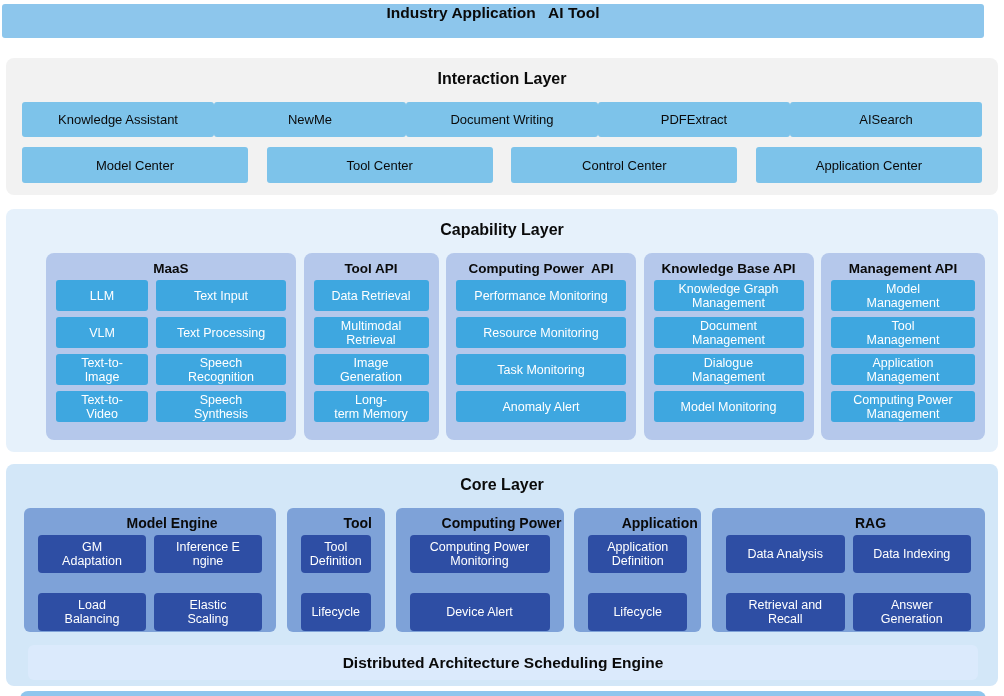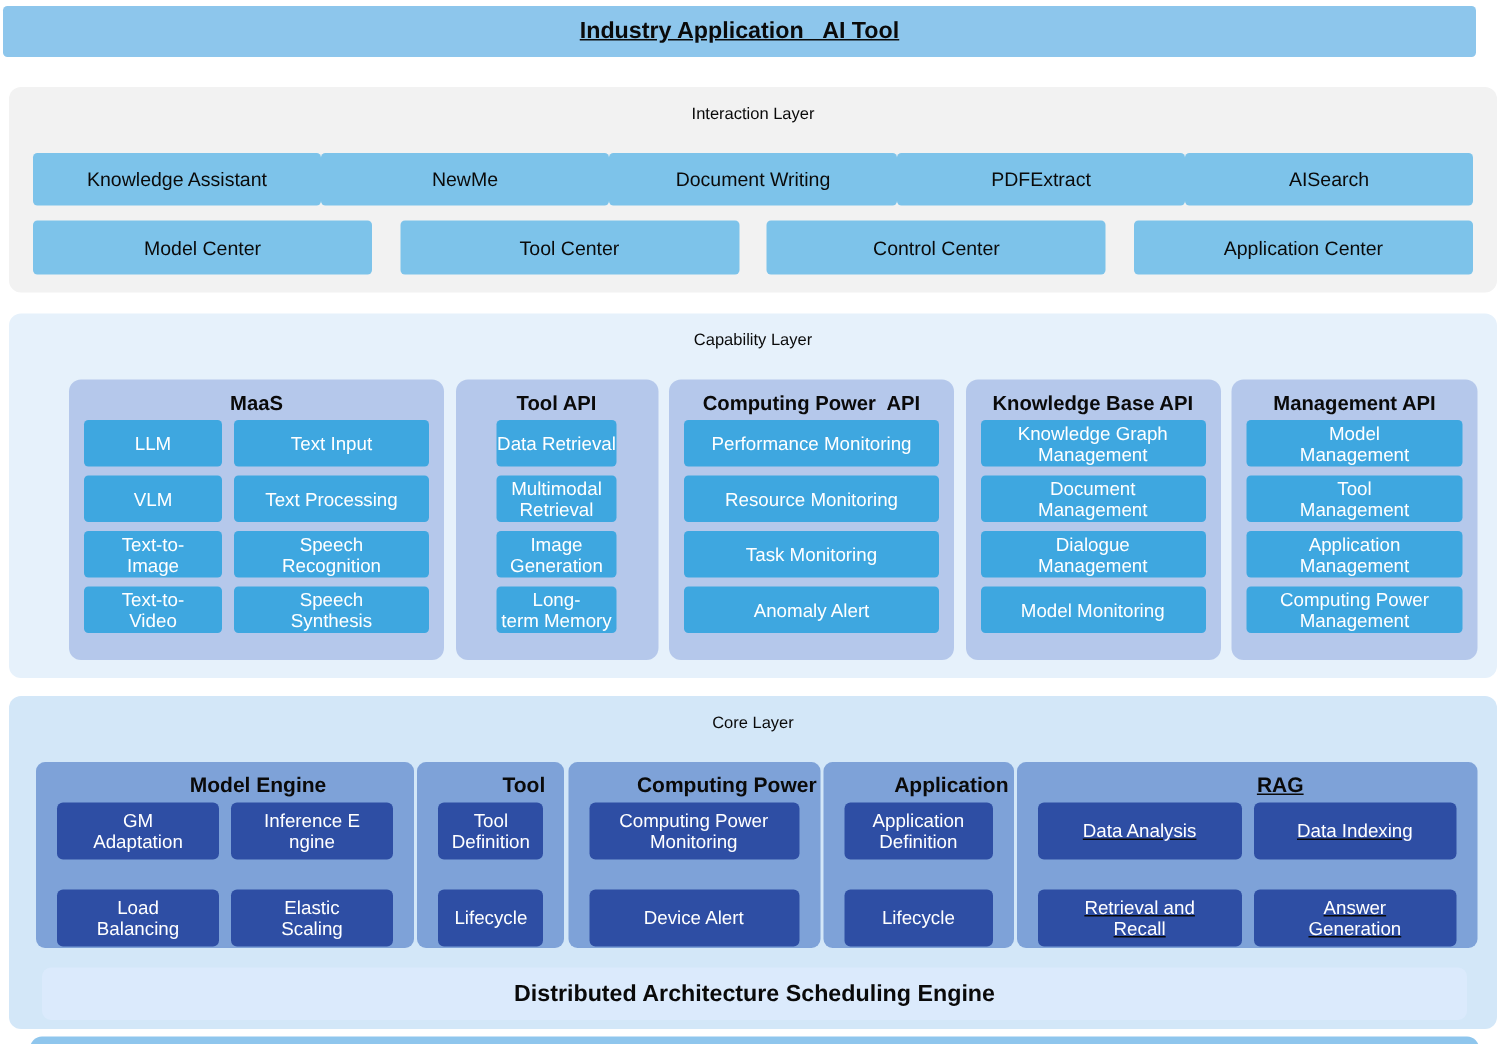--- a/index.html
+++ b/index.html
@@ -4,31 +4,31 @@
 <style>
   html,body { margin:0; padding:0; background:#fff; }
   #page {
     position:relative; width:1004px; height:696px; overflow:hidden;
     background:#fff; font-family:"Liberation Sans", sans-serif; color:#0a0a0a;
   }
   
   .top-bar {
     position:absolute; left:2px; right:20px; top:4px; height:34px;
     background:var(--top-bar-blue,#8DC6EC); border-radius:3px;
-    display:flex; align-items:center; justify-content:center;text-decoration:underline;
+    display:flex; align-items:flex-start; justify-content:center;
   }
   .top-bar span { font-weight:700; font-size:15.5px; white-space:pre; }
 
   
   .section { position:absolute; left:6px; width:992px; border-radius:8px; }
   #interaction { top:58px;  height:137px; background:var(--interaction-bg,#F2F2F2); }
   #capability  { top:209px; height:243px; background:var(--capability-bg,#E6F1FB); }
   #core        { top:464px; height:222px; background:var(--core-bg,#D3E7F8); }
   .sec-title {
-    text-align:center; font-weight:400; font-size:11px; padding-top:12px;
+    text-align:center; font-weight:700; font-size:16px; padding-top:12px;
     white-space:pre-wrap;
   }
 
   
   .irow { position:absolute; left:16px; right:16px; display:flex; justify-content:space-between; }
   #irow1 { top:44px; }
   #irow2 { top:89px; }
   .ibtn {
     background:var(--chip-blue,#7DC3EA); border-radius:3px;
     display:flex; align-items:center; justify-content:center;
@@ -46,31 +46,31 @@
   .core-col { background:var(--core-column,#7EA2D8);      border-radius:6px; }
   .col-header { text-align:center; font-weight:700; white-space:pre-wrap; }
   .cap-col  .col-header { font-size:13.5px; padding-top:8px; height:24px; }
   .core-col .col-header { font-size:14px;   padding-top:7px; height:23px;margin-left:44px; }
   .col-body { display:grid; grid-template-columns:1fr; flex:1; }
   .cap-col  .col-body { padding:4px 10px 25px; gap:6px; grid-auto-rows:31px; }
   .core-col .col-body { padding:4px 14px 6px; gap:20px; grid-auto-rows:38px; }
 
   
   #cap-cols .col:nth-child(1) { width:250px; }
-  #cap-cols .col:nth-child(2) { width:135px;align-items:center; }
+  #cap-cols .col:nth-child(2) { width:135px; }
   #cap-cols .col:nth-child(3) { width:190px; }
   #cap-cols .col:nth-child(4) { width:170px; }
   #cap-cols .col:nth-child(5) { width:164px; }
   #cap-cols .col:nth-child(1) .col-body { grid-template-columns:92px 1fr; column-gap:8px; }
 
   #core-cols .col:nth-child(1) { width:252px; }
   #core-cols .col:nth-child(2) { width:98px; }
   #core-cols .col:nth-child(3) { width:168px; }
   #core-cols .col:nth-child(4) { width:127px; }
-  #core-cols .col:nth-child(5) { width:307px;text-decoration:underline; }
+  #core-cols .col:nth-child(5) { width:273px; }
   #core-cols .col:nth-child(1) .col-body,
   #core-cols .col:nth-child(5) .col-body { grid-template-columns:1fr 1fr; column-gap:8px; }
 
   .box {
     display:flex; align-items:center; justify-content:center; text-align:center;
     color:#fff; white-space:pre-line; line-height:1.12; font-size:12.5px;
   }
   .cap-box  { background:var(--capability-box,#3EA7E0); border-radius:3px; }
   .core-box { background:var(--core-box,#2E4EA4);       border-radius:4px; }
 

